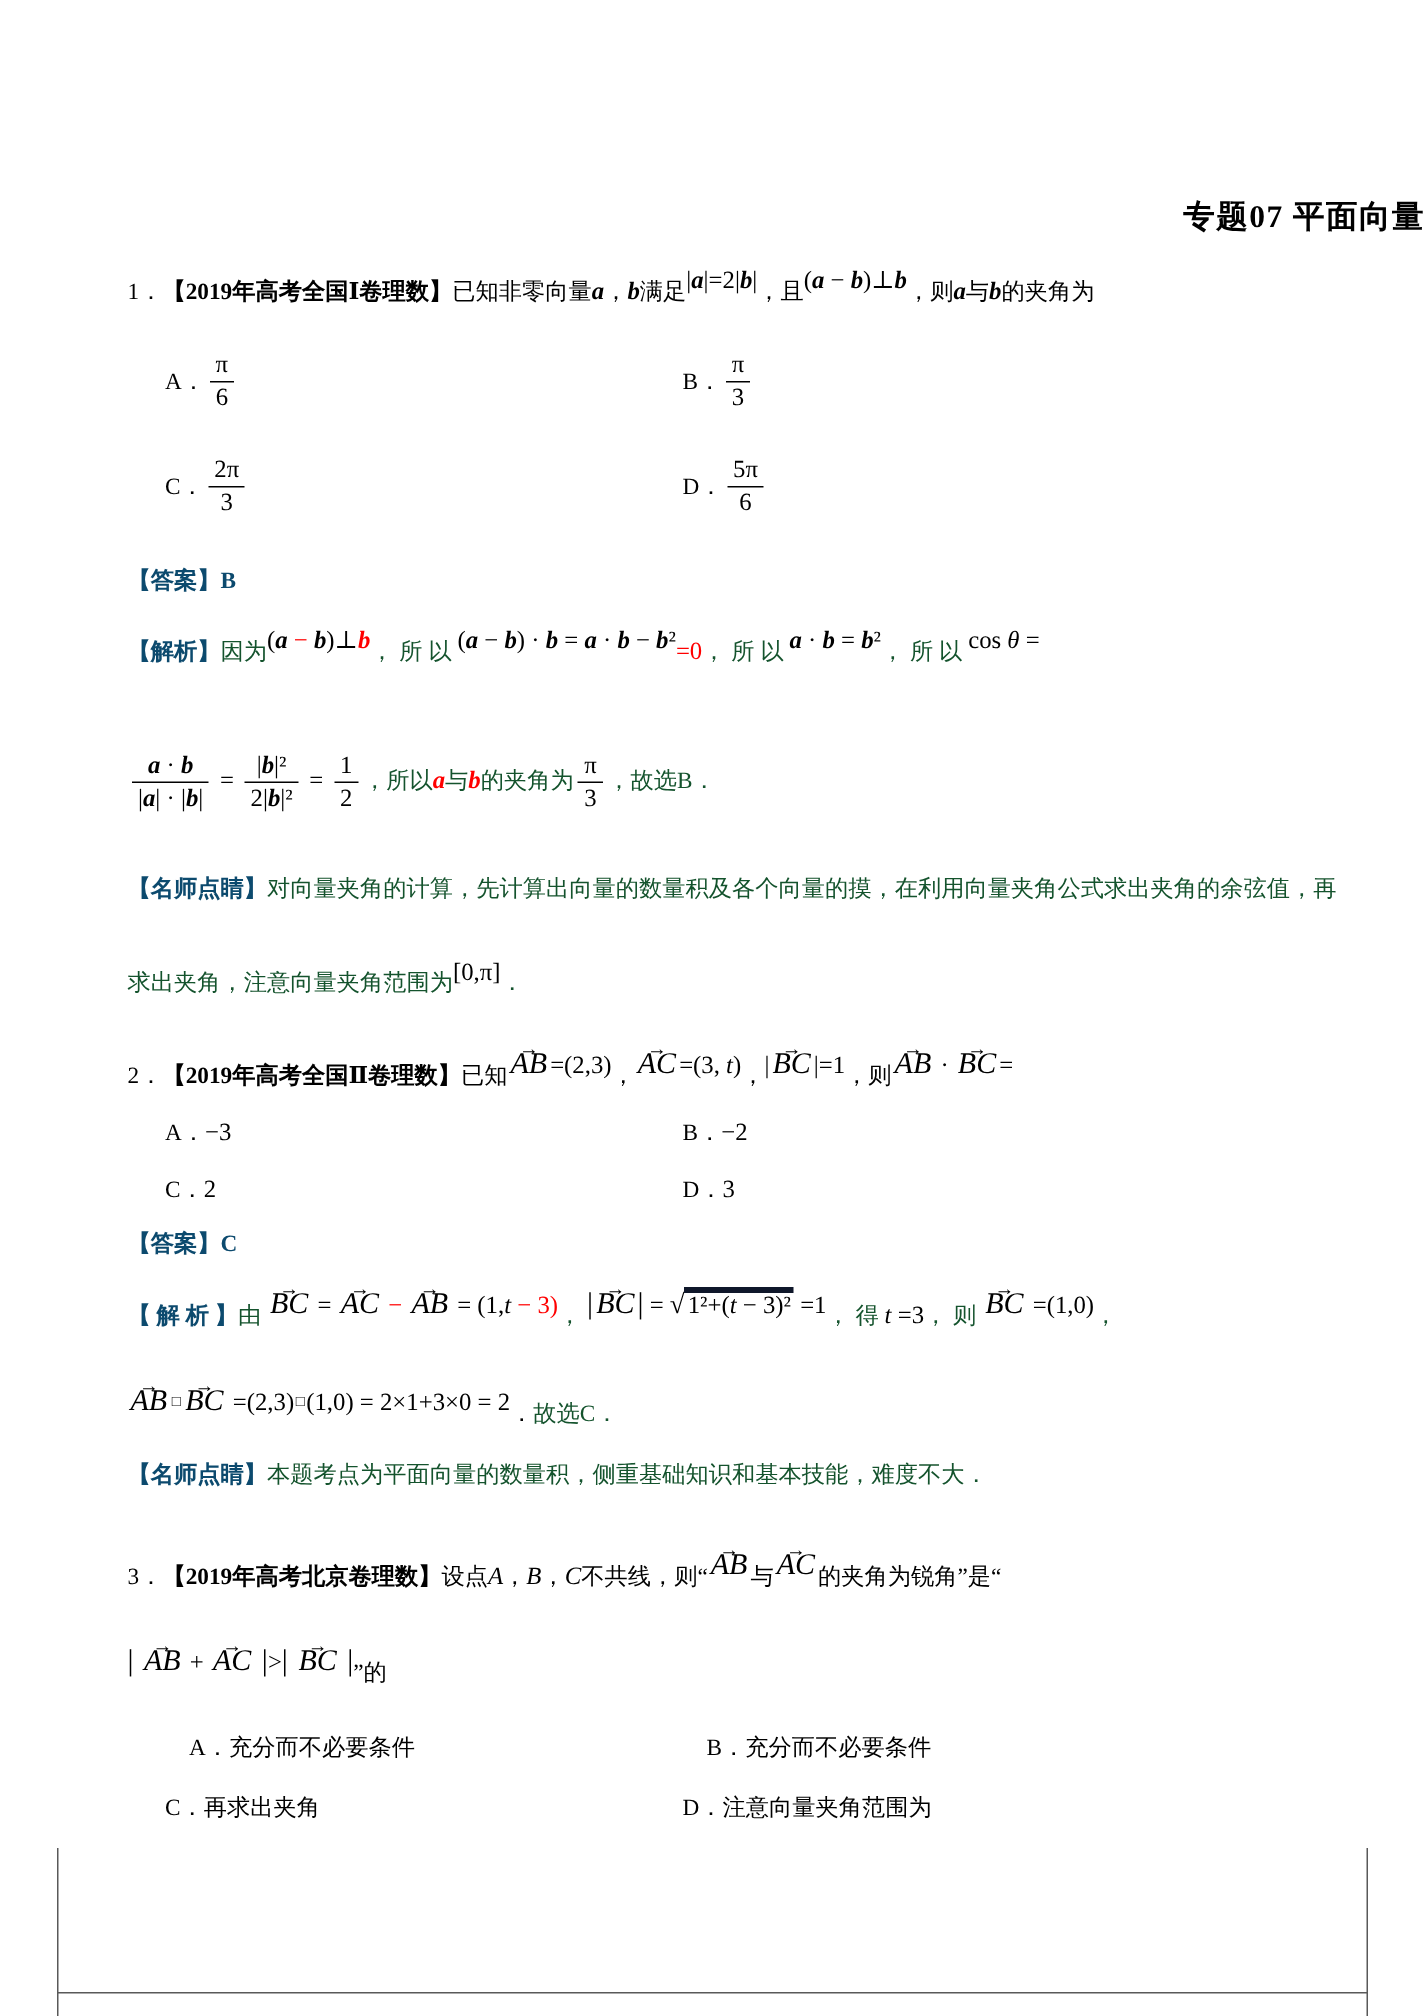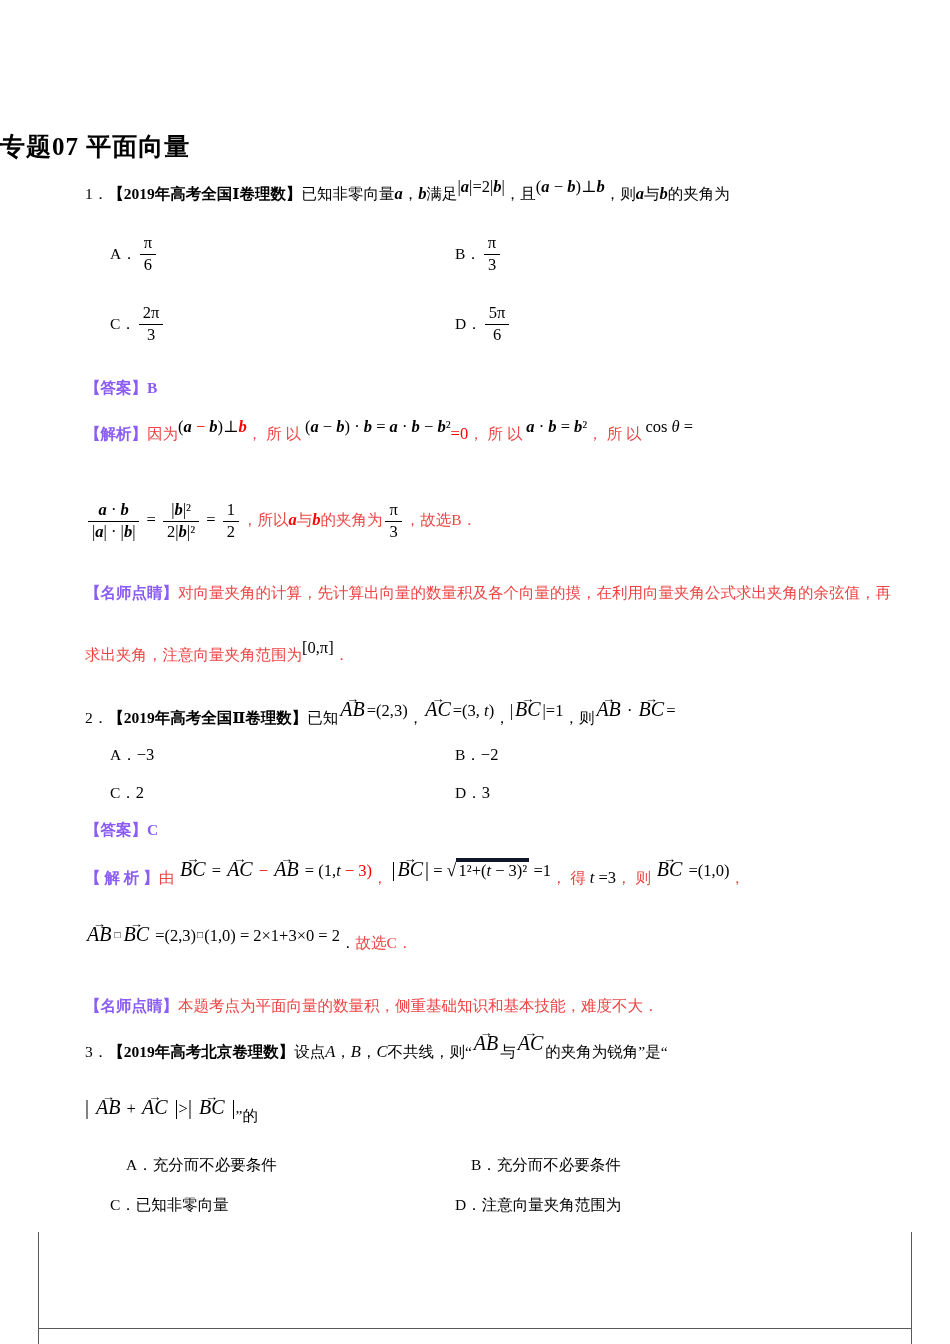--- a/index.html
+++ b/index.html
@@ -6,39 +6,39 @@
   .page{
     position:relative;
     width:950px;height:1344px;
     background:#ffffff;
     font-family:"Liberation Serif","DejaVu Serif",serif;
     color:#000;
     overflow:hidden;
   }
   .title{
     position:absolute;left:0;right:0;top:130px;
-    text-align:left;
-    font-size:25px;font-weight:bold;
+    text-align:right;
+    font-size:21px;font-weight:bold;
     letter-spacing:1px;
   }
   .para{
     position:absolute;left:85px;right:45px;
     font-size:15.5px;line-height:36px;
   }
   .optrow{
     position:absolute;left:110px;right:45px;
     display:flex;align-items:center;
     font-size:15.5px;
   }
   .optcell{width:345px;display:inline-flex;align-items:center;}
   
   .k{}                                   
   .kb{font-weight:bold;}                 
-  .r{color:#ef4444;}                     
-  .rb{color:#8b5cf6;font-weight:bold;}   
+  .r{color:#14532d;}                     
+  .rb{color:#0c4a6e;font-weight:bold;}   
   .m{font-size:16.5px;}                  
   .mi{font-size:16.5px;font-style:italic;}
   .mb{font-size:16.5px;font-style:italic;font-weight:bold;}
   .mr{font-size:16.5px;color:#ff0000;}
   .mbr{font-size:16.5px;color:#ff0000;font-style:italic;font-weight:bold;}
   .sq{font-size:10px;vertical-align:3px;padding:0 1px;}
   .big{font-size:20px;}
   .up{position:relative;top:-7px;display:inline-block;white-space:nowrap;}
   .frac{
     display:inline-block;vertical-align:middle;text-align:center;
@@ -134,37 +134,37 @@
         <span class="m">3</span>
       </span>
   </div>
 
   <div class="para" style="top:812px;"><span class="rb">【答案】</span><span class="rb">C</span></div>
 
   <div class="para" style="top:850px;line-height:44px;"><span class="rb">【 解 析 】</span><span class="r">由 </span><span class="up"><span class="vec">BC</span><span class="m"> = </span><span class="vec">AC</span><span class="mr"> − </span><span class="vec">AB</span><span class="m"> = (1,</span><span class="mi">t</span><span class="mr"> − 3)</span></span><span class="r">，  </span><span class="up"><span class="m big">|</span><span class="vec">BC</span><span class="m big">|</span><span class="m"> = </span><span class="sqrt"><span class="radical">√</span><span class="radicand"><span class="m">1²+(</span><span class="mi">t</span><span class="m"> − 3)²</span></span></span><span class="m"> =1</span></span><span class="r">，  得 </span><span class="mi">t</span><span class="m"> =3</span><span class="r">，  则  </span><span class="up"><span class="vec">BC</span><span class="m"> =(1,0)</span></span><span class="r">，</span></div>
 
   <div class="para" style="top:916px;line-height:42px;"><span class="up"><span class="vec">AB</span><span class="sq">□</span><span class="vec">BC</span><span class="m"> =(2,3)</span><span class="sq">□</span><span class="m">(1,0) = 2×1+3×0 = 2</span></span><span class="k">．</span><span class="r">故选C．</span></div>
 
-  <div class="para" style="top:988px;"><span class="rb">【名师点睛】</span><span class="r">本题考点为平面向量的数量积，侧重基础知识和基本技能，难度不大．</span></div>
+  <div class="para" style="top:966px;"><span class="rb">【名师点睛】</span><span class="r">本题考点为平面向量的数量积，侧重基础知识和基本技能，难度不大．</span></div>
 
   <div class="para" style="top:1026px;line-height:40px;"><span class="k">3．</span><span class="kb">【2019年高考北京卷理数】</span><span class="k">设点</span><span class="mi">A</span><span class="k">，</span><span class="mi">B</span><span class="k">，</span><span class="mi">C</span><span class="k">不共线，则“</span><span class="up"><span class="vec">AB</span></span><span class="k">与</span><span class="up"><span class="vec">AC</span></span><span class="k">的夹角为锐角”是“</span></div>
 
   <div class="para" style="top:1090px;line-height:40px;"><span class="up"><span class="m big">| </span><span class="vec">AB</span><span class="m"> + </span><span class="vec">AC</span><span class="m big"> |</span><span class="m">&gt;</span><span class="m big">| </span><span class="vec">BC</span><span class="m big"> |</span></span><span class="k">”</span><span class="k">的</span></div>
 
   <div class="optrow" style="top:1148px;height:34px;margin-left:16px;">
     <span class="optcell">
         <span class="k">A．充分而不必要条件</span>
       </span>
     <span class="optcell">
         <span class="k">B．充分而不必要条件</span>
       </span>
   </div>
   <div class="optrow" style="top:1188px;height:34px;">
     <span class="optcell">
-        <span class="k">C．已知非零向量</span>
+        <span class="k">C．再求出夹角</span>
       </span>
     <span class="optcell">
         <span class="k">D．注意向量夹角范围为</span>
       </span>
   </div>
 
   <div class="vline" style="left:38px;top:1232px;width:1px;height:112px;"></div>
   <div class="vline" style="left:911px;top:1232px;width:1px;height:112px;"></div>
   <div class="hline" style="left:38px;top:1328px;width:874px;height:1px;"></div>
 

